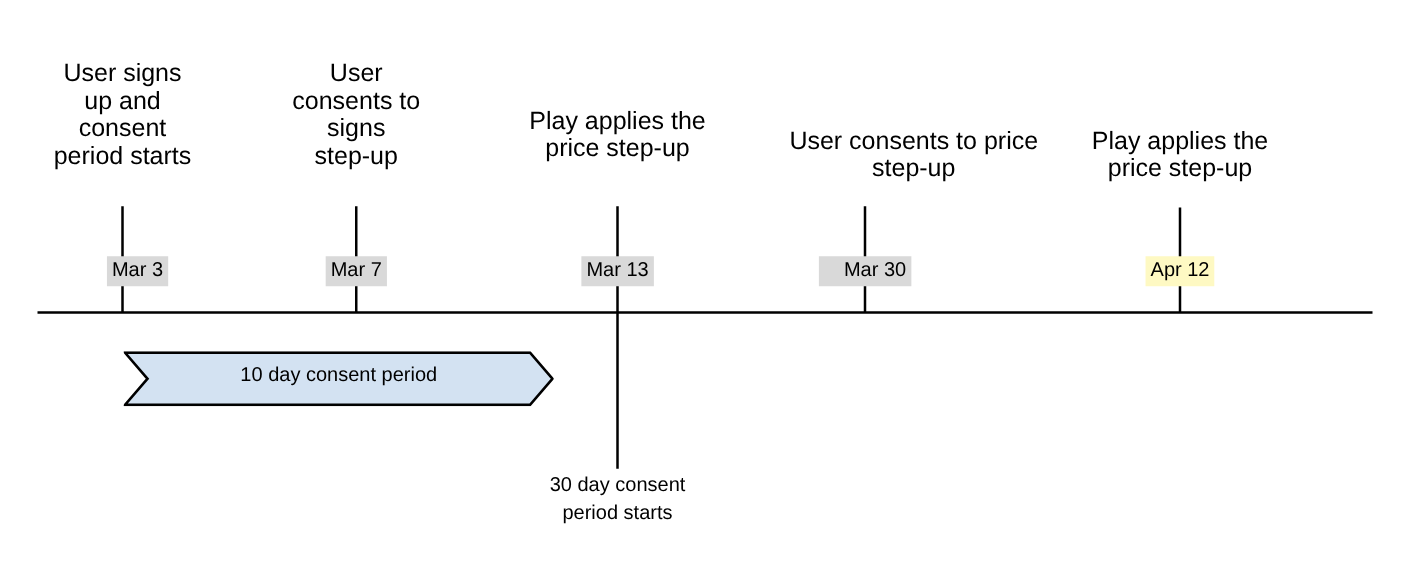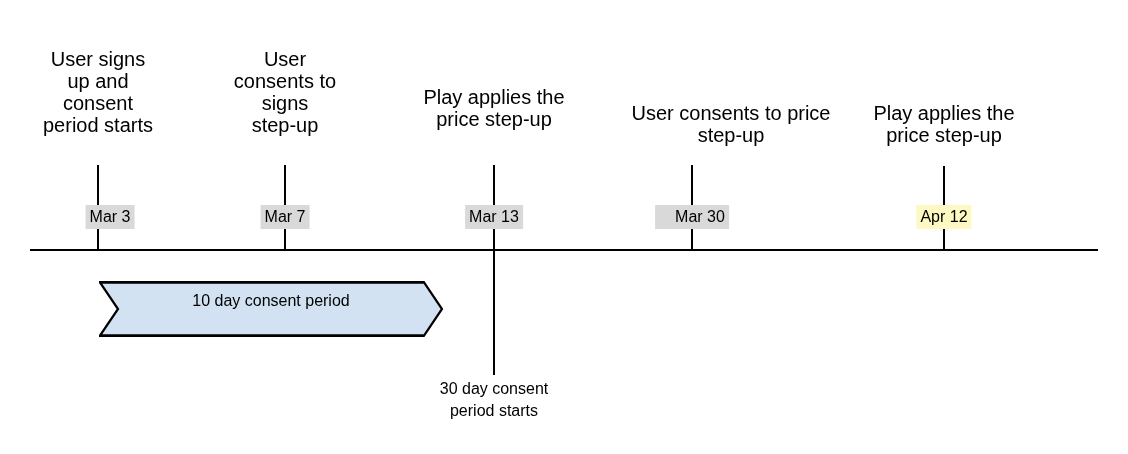--- a/index.html
+++ b/index.html
@@ -67,21 +67,21 @@
     transform: translateX(-50%);
     text-align: center;
     white-space: pre-line;
     font-size: 16px;
     line-height: 22px;
   }
 
   .banner {
     position: absolute;
     top: 281px;
-    height: 56px;
+    height: 44px;
   }
   .banner-1 { left: 99px;  width: 344px; }
   .banner-2 { left: 537px; width: 448px; }
   .banner svg { display: block; width: 100%; height: 100%; }
   .banner polygon { stroke: #000000; stroke-width: 2; stroke-linejoin: miter; }
   .banner-text {
     position: absolute;
     left: 0; top: 0; right: 0; bottom: 0;
     text-align: center;
     line-height: 40px;

